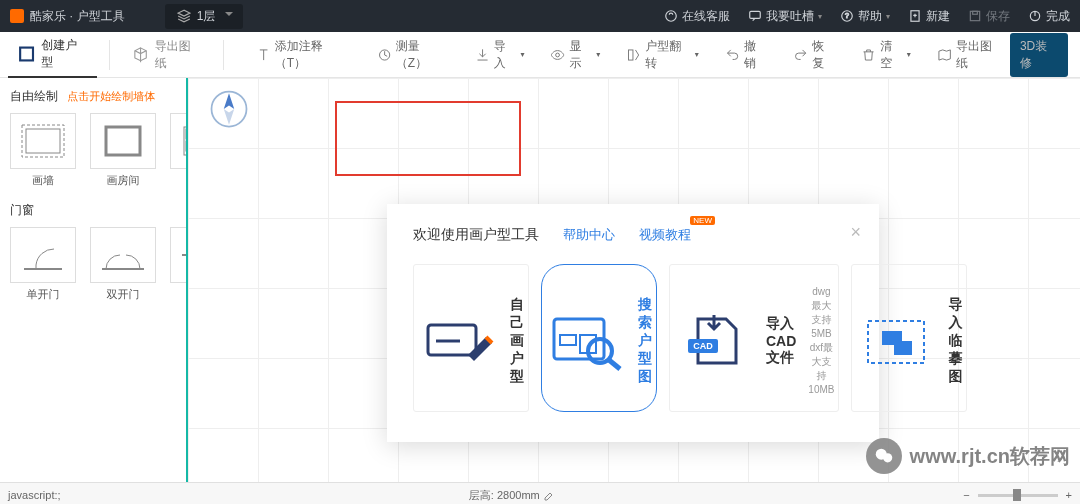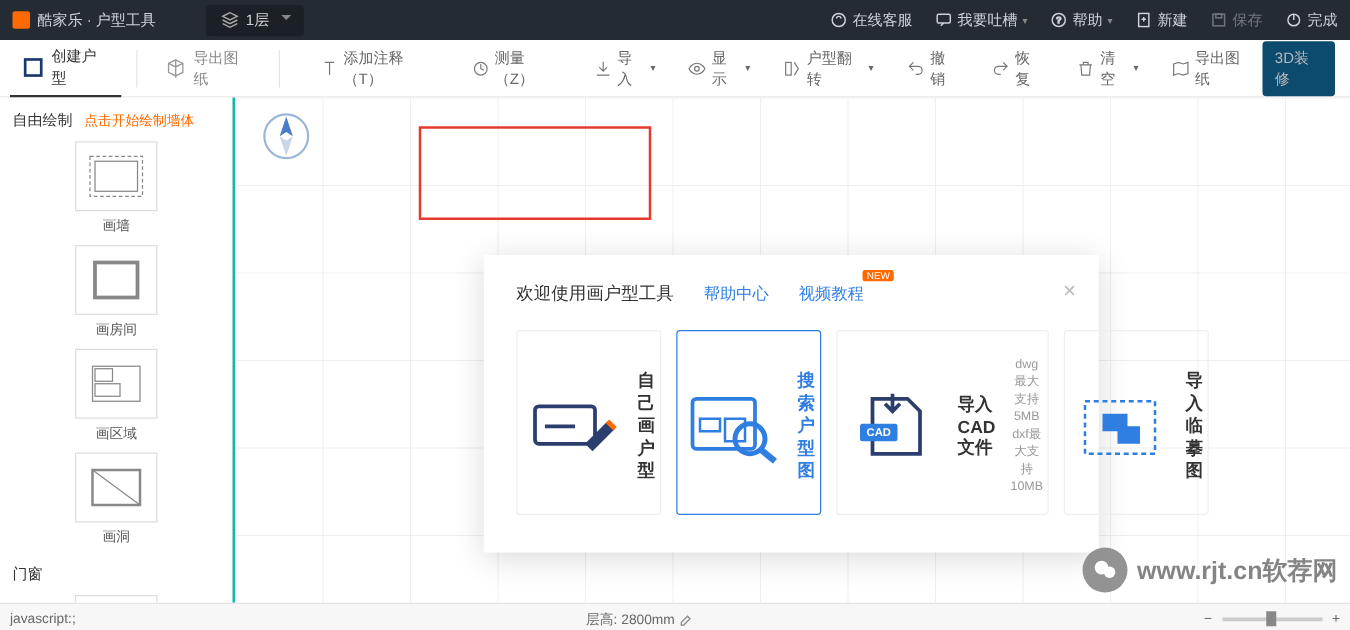--- a/index.html
+++ b/index.html
@@ -26,21 +26,21 @@
 .tool { display:flex; align-items:center; gap:4px; padding:0 8px; cursor:pointer; }
 .tool .ic { width:16px; height:16px; }
 .btn3d { margin-left:auto; margin-right:12px; background:#0c4a6e; color:#bbb; padding:5px 10px; border-radius:3px; font-size:12px; }
 
 
 .main { display:flex; height:calc(504px - 32px - 46px - 22px); }
 .sidebar { width:188px; background:#fff; border-right:2px solid #14b8a6; padding:10px 10px; overflow:hidden; }
 .sb-sec { margin-bottom:14px; }
 .sb-title { font-size:12px; color:#333; margin-bottom:8px; }
 .sb-title .hint { color:#ff6a00; font-size:11px; margin-left:6px; }
-.sb-grid { display:grid; grid-template-columns:1fr; gap:8px 14px; }
+.sb-grid { display:grid; grid-template-columns:1fr 1fr 1fr 1fr; gap:8px 14px; }
 .sb-item { display:flex; flex-direction:column; align-items:center; gap:4px; font-size:11px; color:#555; }
 .sb-thumb { width:66px; height:56px; border:1px solid #ddd; display:flex; align-items:center; justify-content:center; background:#fff; }
 
 .canvas { flex:1; position:relative; background:#fff; }
 .grid-bg { position:absolute; inset:0; background-image:linear-gradient(#eee 1px,transparent 1px),linear-gradient(90deg,#eee 1px,transparent 1px); background-size:70px 70px; }
 .compass { position:absolute; left:20px; top:10px; width:42px; height:42px; }
 
 
 .overlay { position:absolute; left:199px; right:201px; top:126px; bottom:124px; }
 .modal { background:#fff; box-shadow:0 4px 24px rgba(0,0,0,.15); padding:22px 26px 30px 26px; position:relative; }
@@ -48,21 +48,21 @@
 .m-title { color:#333; }
 .m-link { color:#2f7ee2; font-size:13px; cursor:pointer; position:relative; }
 .badge-new { position:absolute; top:-10px; right:-24px; background:#ff6a00; color:#fff; font-size:8px; padding:0 3px; border-radius:2px; }
 .m-close { position:absolute; right:18px; top:18px; color:#bbb; font-size:18px; cursor:pointer; }
 .m-grid { display:flex; gap:12px; }
 .card { flex:1; border:1px solid #eee; border-radius:3px; padding:20px 4px 14px 4px; display:flex; flex-direction:row; align-items:center; gap:12px; cursor:pointer; }
 .card .cimg { width:80px; height:60px; display:flex; align-items:center; justify-content:center; }
 .card .ctitle { font-size:14px; font-weight:600; color:#333; }
 .card .ctitle.blue { color:#2f7ee2; }
 .card .csub { font-size:10px; color:#999; line-height:1.4; text-align:center; }
-.card.selected { border-color:#2f7ee2; }
+.card.selected { border-color:#2f7ee2;border-radius:23px; }
 
 
 .redbox { position:absolute; border:2px solid #e23b2e; pointer-events:none; }
 
 
 .status { height:22px; background:#f7f7f7; border-top:1px solid #e0e0e0; display:flex; align-items:center; font-size:11px; color:#666; padding:12px 8px; gap:20px; }
 .status .spacer { flex:1; }
 .zoom { display:flex; align-items:center; gap:8px; }
 .zoom-track { width:80px; height:3px; background:#ccc; position:relative; }
 .zoom-thumb { width:8px; height:12px; background:#888; position:absolute; left:35px; top:-5px; }

